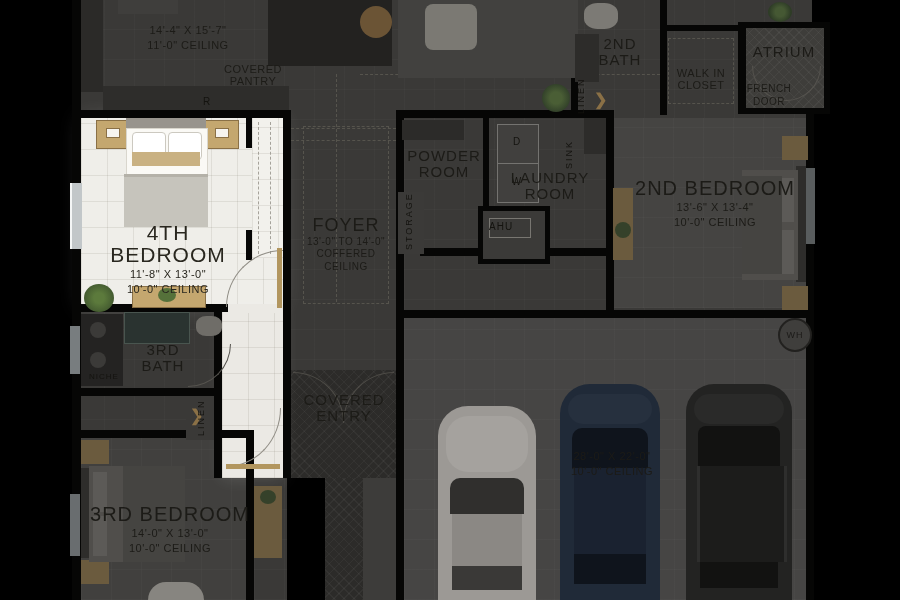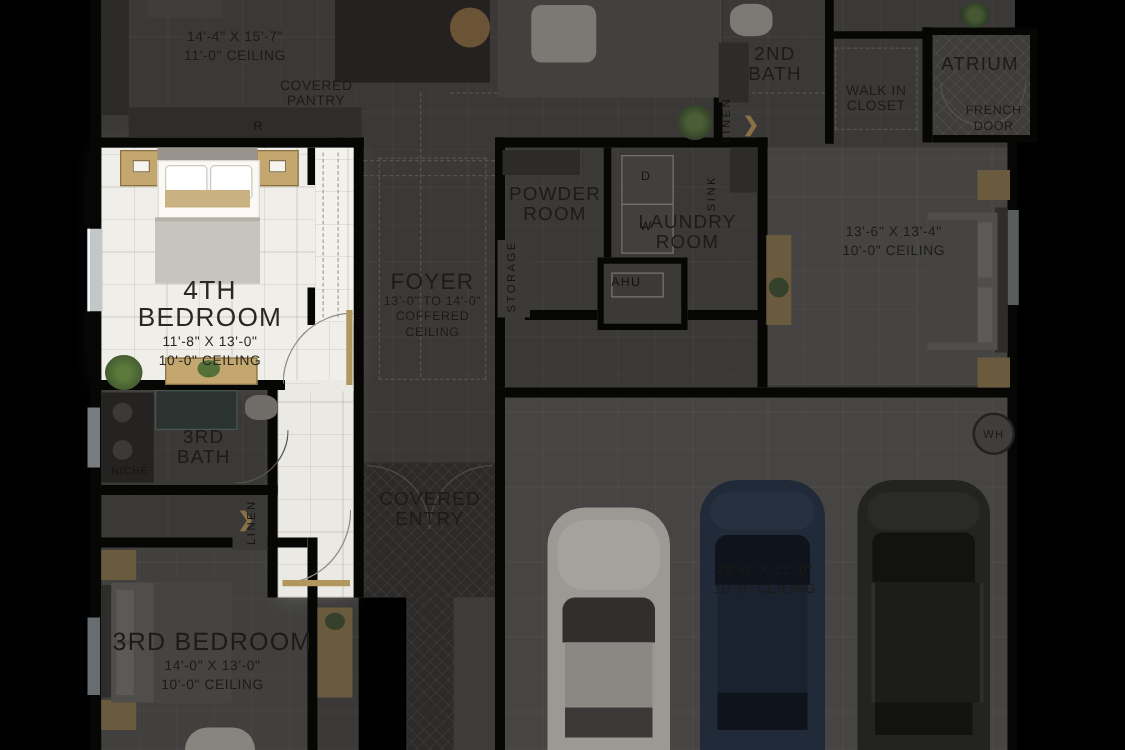--- a/index.html
+++ b/index.html
@@ -165,21 +165,21 @@
   <div class="abs" style="left:81px;top:560px;width:28px;height:24px;background:#6b5b3e;"></div>
   <div class="abs" style="left:81px;top:468px;width:8px;height:90px;background:#2e2d2b;"></div>
   <div class="abs" style="left:89px;top:466px;width:96px;height:96px;background:#504e4b;"></div>
   <div class="abs" style="left:93px;top:472px;width:14px;height:40px;background:#5c5a57;"></div>
   <div class="abs" style="left:93px;top:516px;width:14px;height:40px;background:#5c5a57;"></div>
   <div class="abs" style="left:123px;top:466px;width:62px;height:96px;background:#454441;"></div>
   <div class="abs" style="left:254px;top:486px;width:28px;height:72px;background:#6b5b3e;"></div>
   <div class="abs circle" style="left:260px;top:490px;width:16px;height:14px;background:#35412a;"></div>
   <div class="abs" style="left:148px;top:582px;width:56px;height:18px;background:#878580;border-radius:28px 28px 0 0;"></div>
 
-  <div class="abs circle" style="left:778px;top:330px;width:30px;height:30px;background:#3f3e3c;border:2px solid #22211f;display:flex;align-items:center;justify-content:center;">
+  <div class="abs circle" style="left:778px;top:318px;width:30px;height:30px;background:#3f3e3c;border:2px solid #22211f;display:flex;align-items:center;justify-content:center;">
     <span class="bright" style="font-size:9px;color:#1b1a18;letter-spacing:1px;">WH</span>
   </div>
 
   <div class="abs" style="left:438px;top:406px;width:98px;height:194px;background:#9c9995;border-radius:30px 30px 0 0;">
     <div class="abs" style="left:8px;top:10px;width:82px;height:56px;background:#a5a29e;border-radius:22px;"></div>
     <div class="abs" style="left:12px;top:72px;width:74px;height:36px;background:#302f2d;border-radius:10px 10px 0 0;"></div>
     <div class="abs" style="left:14px;top:108px;width:70px;height:52px;background:#8b8884;"></div>
     <div class="abs" style="left:14px;top:160px;width:70px;height:24px;background:#3a3937;"></div>
   </div>
 
@@ -219,21 +219,21 @@
   <div class="vlbl" style="left:576px;top:86px;height:28px;">LINEN</div>
 
   <div class="lbl" style="left:662px;top:68px;width:78px;">
     <div class="n11">WALK IN</div>
     <div class="n11">CLOSET</div>
   </div>
 
   <div class="lbl" style="left:744px;top:44px;width:80px;">
     <div class="n15">ATRIUM</div>
   </div>
-  <div class="lbl" style="left:760px;top:82px;width:70px;">
+  <div class="lbl" style="left:734px;top:82px;width:70px;">
     <div class="s10">FRENCH</div>
     <div class="s10">DOOR</div>
   </div>
 
   <div class="lbl" style="left:404px;top:148px;width:80px;">
     <div class="n15">POWDER</div>
     <div class="n15">ROOM</div>
   </div>
 
   <div class="mark" style="left:497px;top:136px;width:40px;">D</div>
@@ -242,20 +242,21 @@
 
   <div class="lbl" style="left:498px;top:170px;width:104px;">
     <div class="n15">LAUNDRY</div>
     <div class="n15">ROOM</div>
   </div>
 
   <div class="mark" style="left:489px;top:221px;width:20px;">AHU</div>
   <div class="vlbl" style="left:404px;top:198px;height:52px;">STORAGE</div>
 
   <div class="lbl" style="left:625px;top:178px;width:180px;">
+    <div class="n20">2ND BEDROOM</div>
     <div class="s11">13'-6" X 13'-4"</div>
     <div class="s11">10'-0" CEILING</div>
   </div>
 
   <div class="lbl" style="left:296px;top:216px;width:100px;">
     <div class="n18">FOYER</div>
     <div class="s10">13'-0" TO 14'-0"</div>
     <div class="s10">COFFERED</div>
     <div class="s10">CEILING</div>
   </div>

